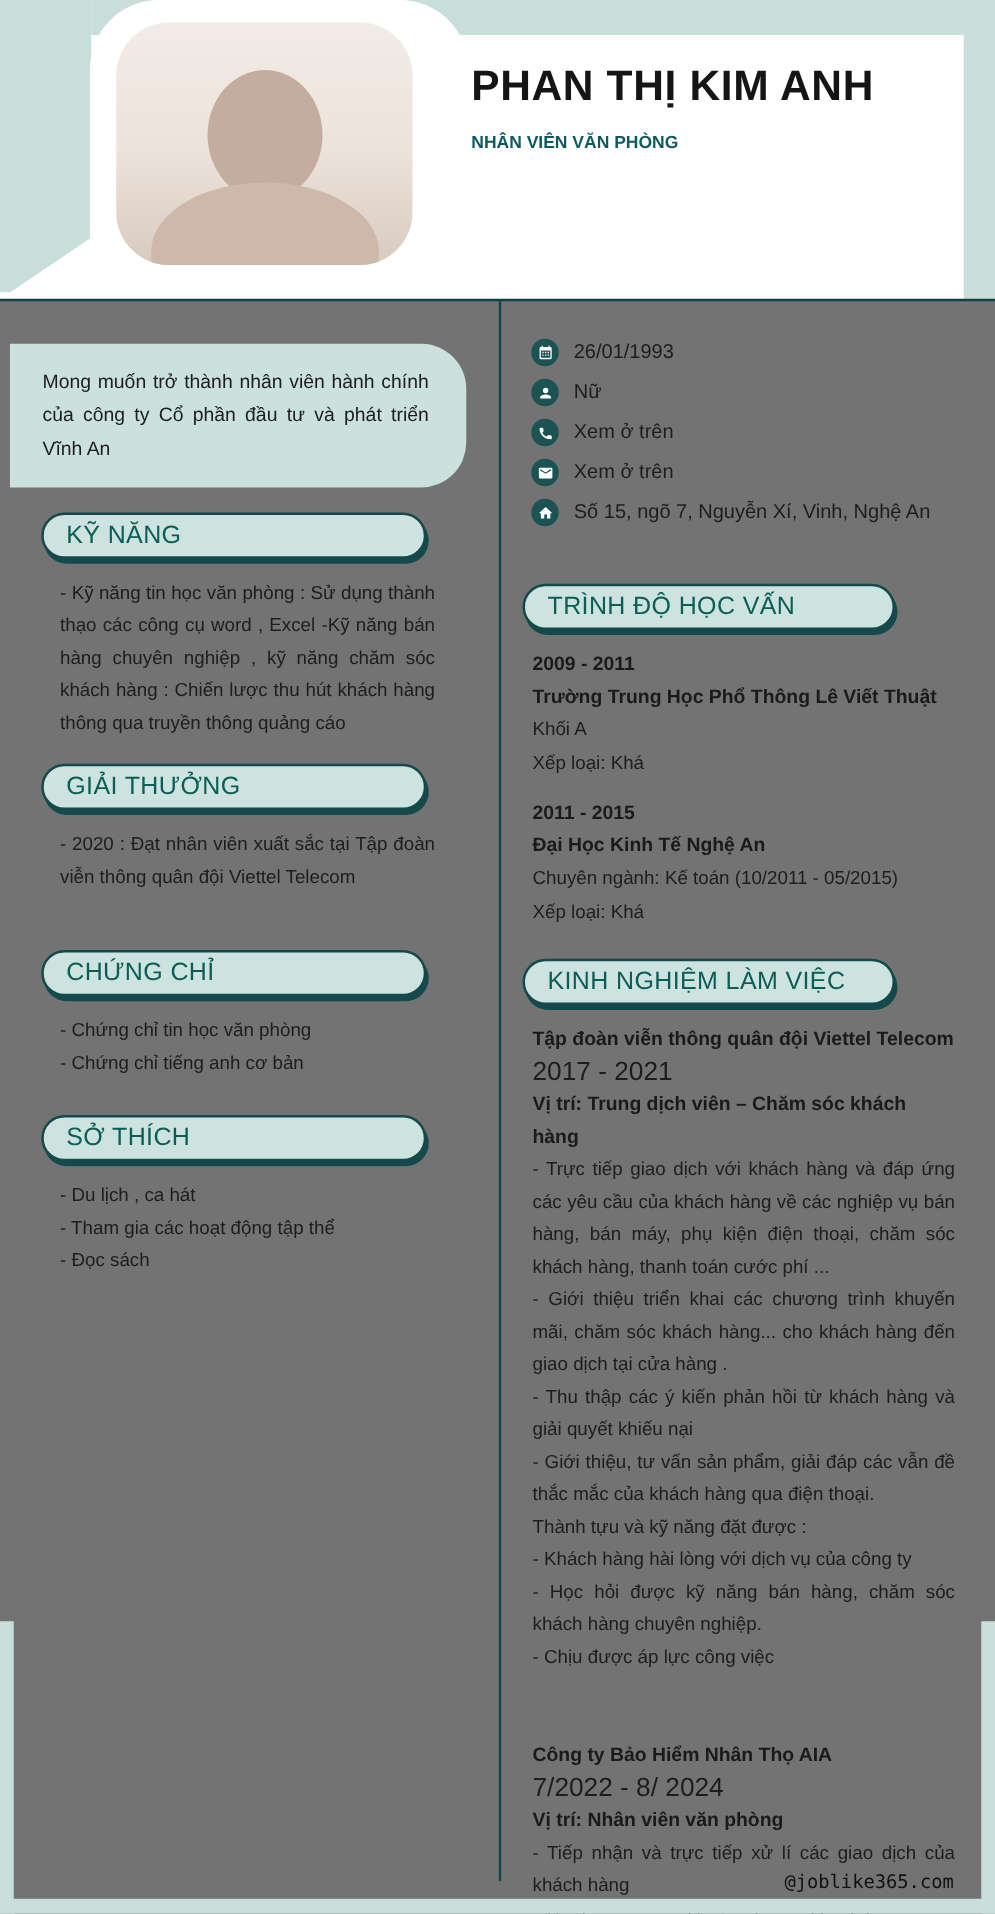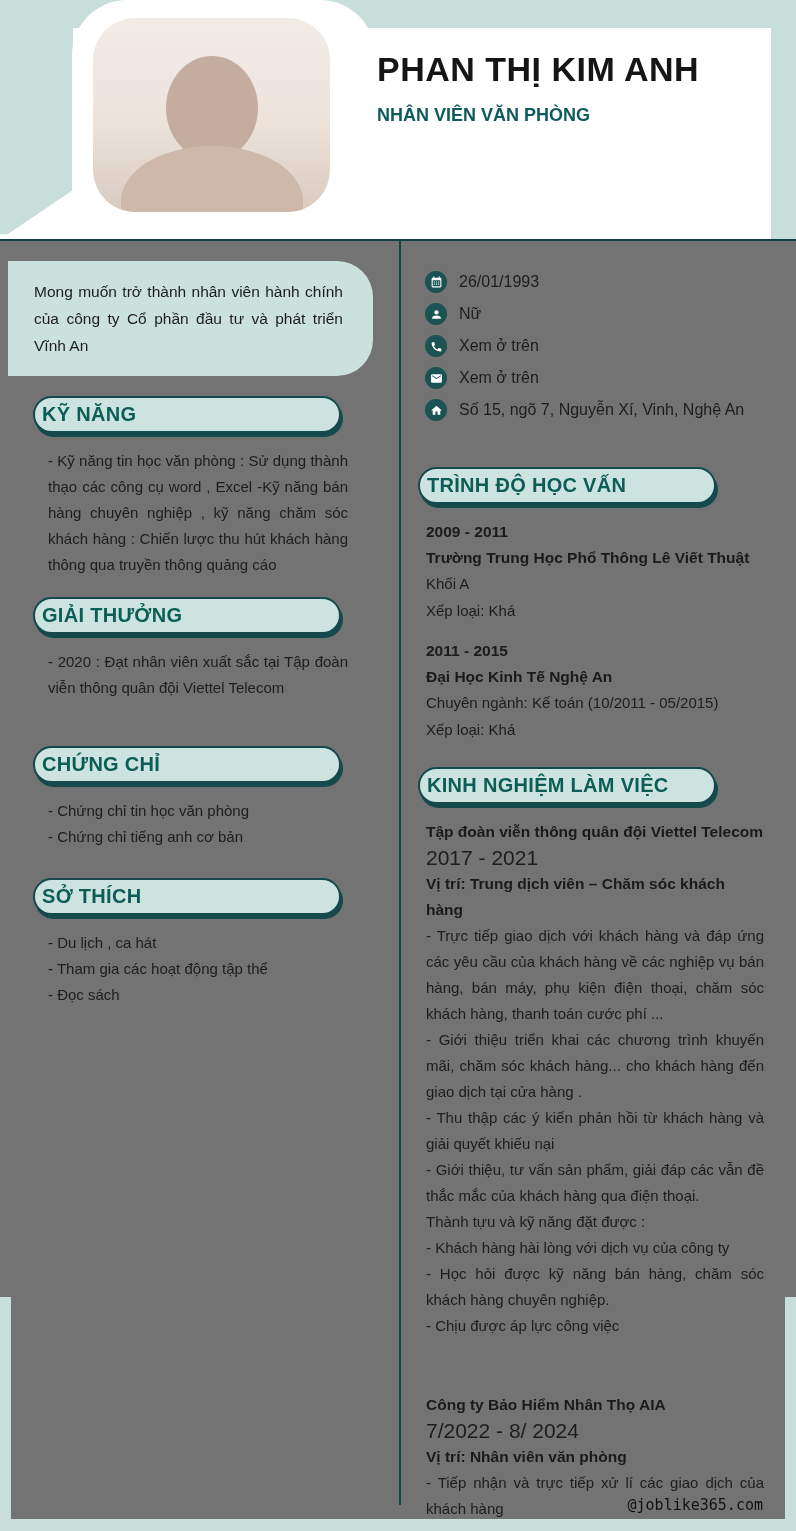--- a/index.html
+++ b/index.html
@@ -18,36 +18,36 @@
   .photo { position:absolute; left:93px; top:18px; width:237px; height:194px; border-radius:42px;
            background:linear-gradient(180deg,#f2ece7 0%,#ece2da 55%,#d8cabf 100%); overflow:hidden; }
   .photo::before { 
         content:""; position:absolute; left:73px; top:38px; width:92px; height:104px; border-radius:50%;
         background:#c4ad9f; }
   .photo::after { 
         content:""; position:absolute; left:28px; top:128px; width:182px; height:110px; border-radius:50% 50% 0 0;
         background:#cdb8aa; }
   .name { position:absolute; left:377px; top:50px; font-size:34px; font-weight:bold; color:#151515;
           letter-spacing:0.5px; }
-  .job-title { position:absolute; left:377px; top:105px; font-size:18px; font-weight:bold; color:#0e5a5e; }
+  .job-title { position:absolute; left:377px; top:105px; font-size:14px; font-weight:bold; color:#0e5a5e; }
 
   .hline { position:absolute; left:0; top:239px; width:796px; height:2px; background:#123f46; }
   .vline { position:absolute; left:399px; top:241px; width:2px; height:1264px; background:#11494b; }
 
   
   .col-left  { position:absolute; left:8px;  top:241px; width:391px; }
   .col-right { position:absolute; left:400px; top:241px; width:390px; }
 
-  .objective-box { margin-top:20px; width:365px; background:#cbe1de; border-radius:0 36px 36px 0;
+  .objective-box { margin-top:34px; width:365px; background:#cbe1de; border-radius:0 36px 36px 0;
                    padding:17px 30px 17px 26px; }
   .objective-box p { font-size:15.5px; line-height:27px; color:#1d1d1d; text-align:justify; }
 
   .pill { position:relative; height:37px; border:2px solid #15494c; border-radius:19px;
           background:#cde3e0; box-shadow:2px 4px 0 0 #15494c; display:flex; align-items:center; }
-  .pill span { padding-left:7px; font-size:20px; font-weight:bold; color:#0b5d56; letter-spacing:0.3px; }
+  .pill span { padding-left:18px; font-size:20px; font-weight:normal; color:#0b5d56; letter-spacing:0.3px; }
   .pill-l { margin-left:25px; width:308px; }
   .pill-r { margin-left:18px; width:298px; }
 
   .body-text { font-size:15px; line-height:26px; color:#1d1d1d; }
   .just { text-align:justify; }
   .sec-body-l { margin:15px 0 0 40px; width:300px; }
 
   
   .contact { margin:25px 0 0 25px; }
   .c-row { display:flex; align-items:center; height:32px; }

